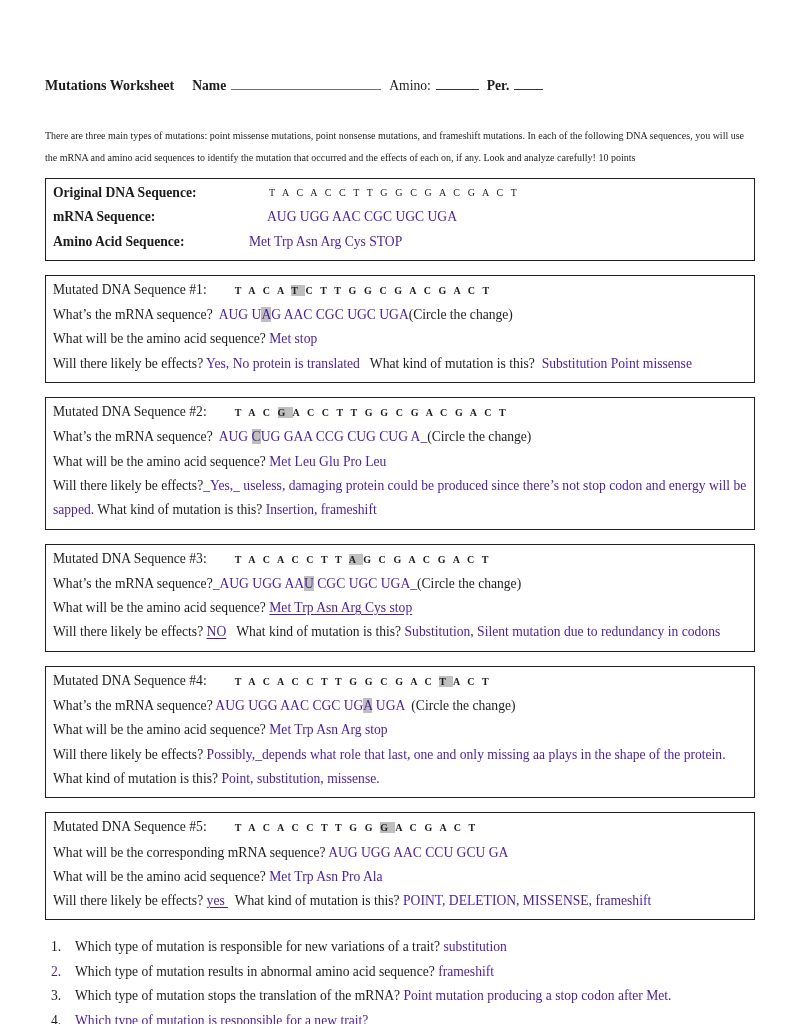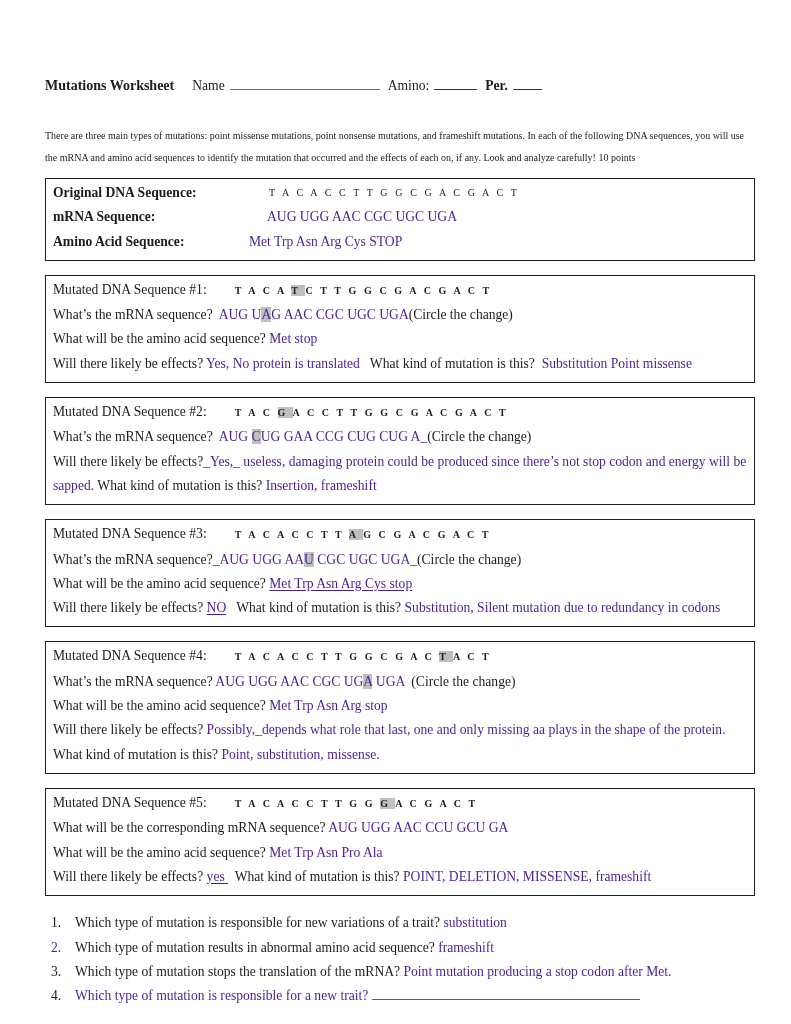--- a/index.html
+++ b/index.html
@@ -6,21 +6,21 @@
   body {
     width:791px; height:1024px; background:#ffffff; overflow:hidden;
     font-family:"Liberation Serif", serif; color:#1c1c1c;
     -webkit-font-smoothing:antialiased;
   }
   .page { padding:36px 44px 0 45px; }
 
   
   .hdr { display:flex; align-items:baseline; font-size:13.6px; white-space:pre;margin-top:40px; }
   .hdr .title { font-weight:bold; font-size:14px; }
-  .hdr .name-lbl { font-weight:normal; margin-left:18px; }
+  .hdr .name-lbl { font-weight:bold; margin-left:18px; }
   .hdr .per-lbl  { font-weight:bold; margin-left:8px; }
   .hdr .date-lbl { margin-left:8px; }
   .blankline { display:inline-block; border-bottom:1.3px solid #6e6e6e; height:13px; margin-left:5px; }
   .blankline.dark { border-color:#333; }
 
   
   .intro { margin-top:31px; width:700px; font-size:10px; line-height:22px; }
 
   
   .box {
@@ -74,20 +74,21 @@
   <div id="mutated-boxes">
       <div class="box">
         <div class="line"><span>Mutated DNA Sequence #1:</span><span class="seq seq-indent"><span>T </span><span>A </span><span>C </span><span>A </span><span class="hl">T </span><span>C </span><span>T </span><span>T </span><span>G </span><span>G </span><span>C </span><span>G </span><span>A </span><span>C </span><span>G </span><span>A </span><span>C </span><span>T</span></span></div>
         <div class="line"><span>What’s the mRNA sequence?  </span><span class="red"><span>AUG U</span><span class="hl">A</span><span>G AAC CGC UGC UGA</span></span><span>(Circle the change)</span></div>
         <div class="line"><span>What will be the amino acid sequence? </span><span class="red">Met stop</span></div>
         <div class="line"><span>Will there likely be effects? </span><span class="red">Yes, No protein is translated</span><span>   What kind of mutation is this?  </span><span class="red">Substitution Point missense</span></div>
       </div>
       <div class="box">
         <div class="line"><span>Mutated DNA Sequence #2:</span><span class="seq seq-indent"><span>T </span><span>A </span><span>C </span><span class="hl">G </span><span>A </span><span>C </span><span>C </span><span>T </span><span>T </span><span>G </span><span>G </span><span>C </span><span>G </span><span>A </span><span>C </span><span>G </span><span>A </span><span>C </span><span>T</span></span></div>
         <div class="line"><span>What’s the mRNA sequence?  </span><span class="red"><span>AUG </span><span class="hl">C</span><span>UG GAA CCG CUG CUG A</span></span><span class="red">_</span><span>(Circle the change)</span></div>
+        <div class="line"><span>What will be the amino acid sequence? </span><span class="red">Met Leu Glu Pro Leu</span></div>
         <div class="line"><span>Will there likely be effects?</span><span class="red">_Yes,_</span><span class="red"> useless, damaging protein could be produced since there’s not stop codon and energy will be sapped.</span><span> What kind of mutation is this? </span><span class="red">Insertion, frameshift</span></div>
       </div>
       <div class="box">
         <div class="line"><span>Mutated DNA Sequence #3:</span><span class="seq seq-indent"><span>T </span><span>A </span><span>C </span><span>A </span><span>C </span><span>C </span><span>T </span><span>T </span><span class="hl">A </span><span>G </span><span>C </span><span>G </span><span>A </span><span>C </span><span>G </span><span>A </span><span>C </span><span>T</span></span></div>
         <div class="line"><span>What’s the mRNA sequence?</span><span class="red">_</span><span class="red"><span>AUG UGG AA</span><span class="hl">U</span><span> CGC UGC UGA</span></span><span class="red">_</span><span>(Circle the change)</span></div>
         <div class="line"><span>What will be the amino acid sequence? </span><span class="red u">Met Trp Asn Arg Cys stop</span></div>
         <div class="line"><span>Will there likely be effects? </span><span class="red u">NO</span><span>   What kind of mutation is this? </span><span class="red">Substitution, Silent mutation due to redundancy in codons</span></div>
       </div>
       <div class="box">
         <div class="line"><span>Mutated DNA Sequence #4:</span><span class="seq seq-indent"><span>T </span><span>A </span><span>C </span><span>A </span><span>C </span><span>C </span><span>T </span><span>T </span><span>G </span><span>G </span><span>C </span><span>G </span><span>A </span><span>C </span><span class="hl">T </span><span>A </span><span>C </span><span>T</span></span></div>

